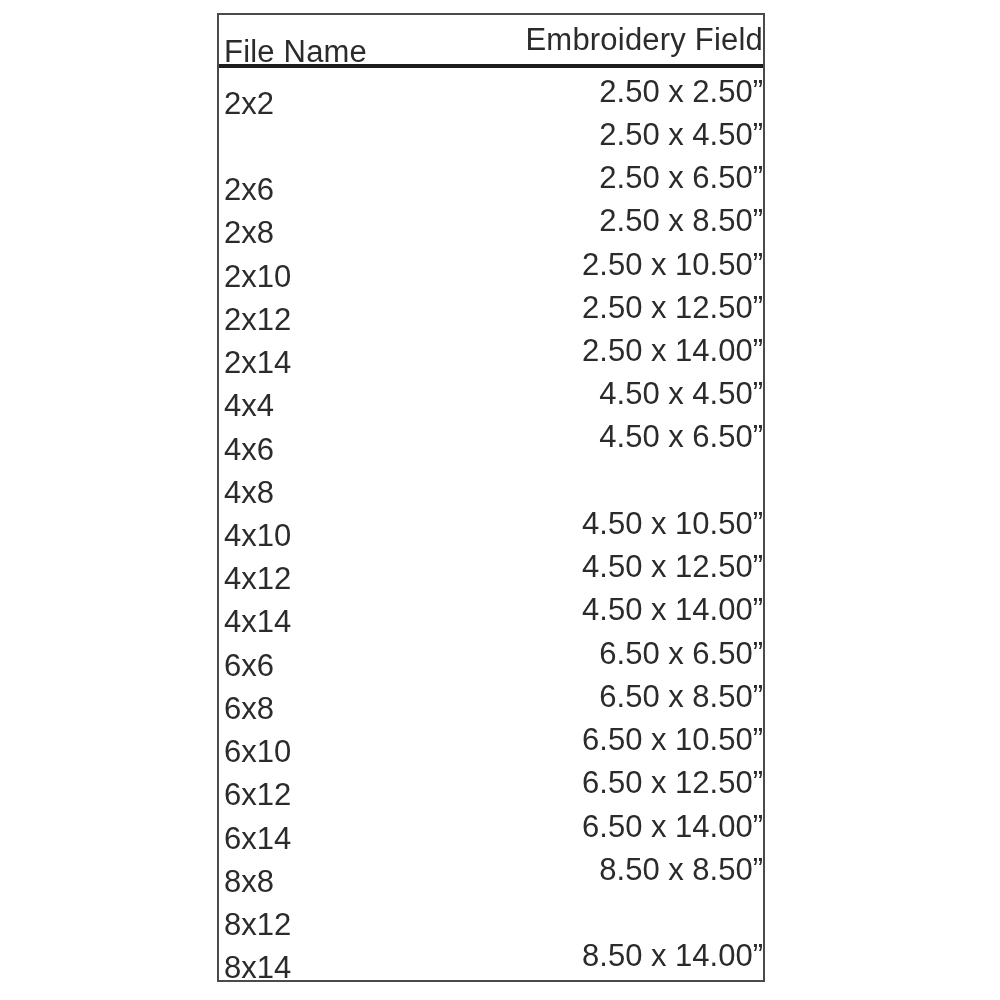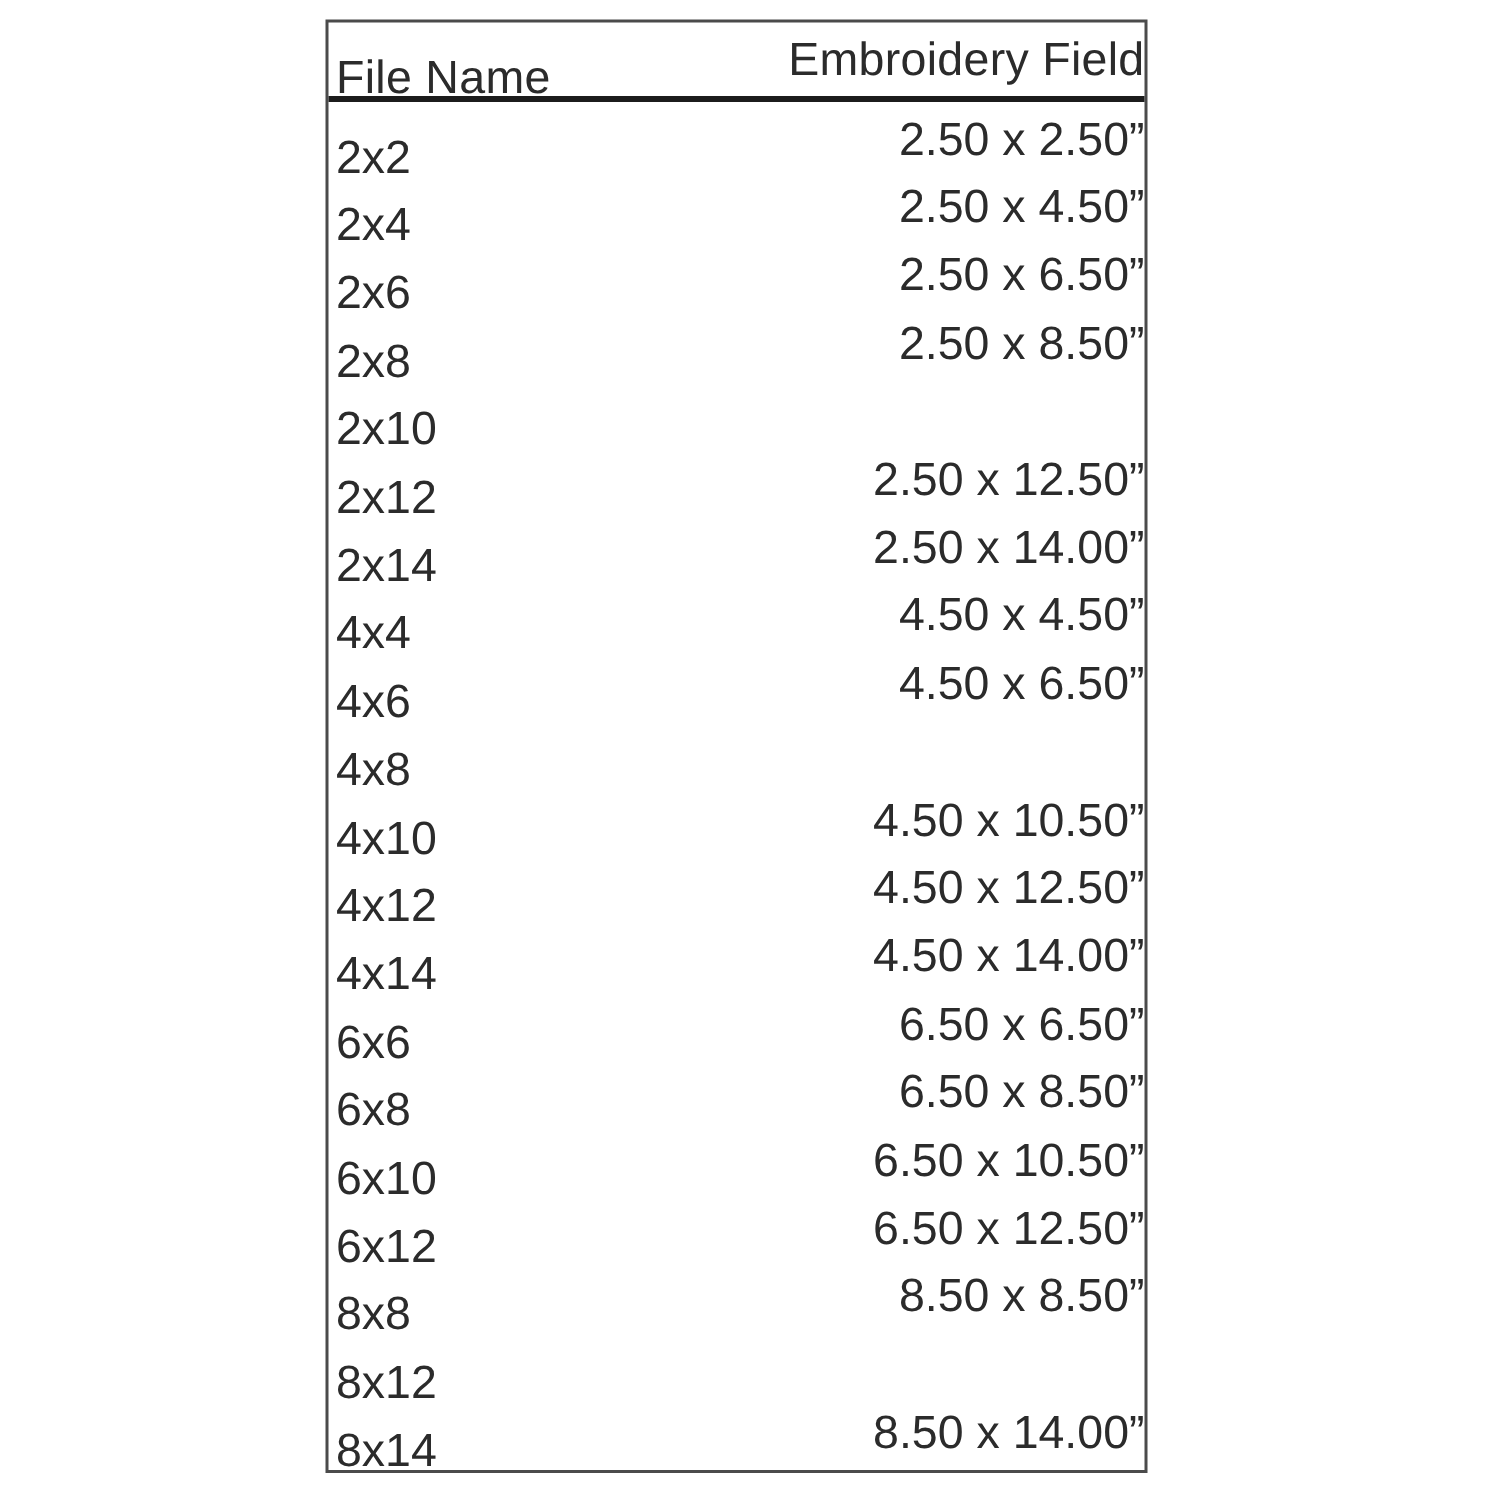--- a/index.html
+++ b/index.html
@@ -78,36 +78,36 @@
       <div class="cell-file">File Name</div>
       <div class="cell-field">Embroidery Field</div>
     </div>
     <div class="table-body">
   <div class="row">
     <div class="cell-file">2x2</div>
     <div class="cell-field">2.50 x 2.50”</div>
   </div>
 
   <div class="row">
-    <div class="cell-file">2x4</div>
     <div class="cell-field">2.50 x 4.50”</div>
   </div>
 
   <div class="row">
     <div class="cell-file">2x6</div>
     <div class="cell-field">2.50 x 6.50”</div>
   </div>
 
   <div class="row">
     <div class="cell-file">2x8</div>
     <div class="cell-field">2.50 x 8.50”</div>
   </div>
 
   <div class="row">
     <div class="cell-file">2x10</div>
+    <div class="cell-field">2.50 x 10.50”</div>
   </div>
 
   <div class="row">
     <div class="cell-file">2x12</div>
     <div class="cell-field">2.50 x 12.50”</div>
   </div>
 
   <div class="row">
     <div class="cell-file">2x14</div>
     <div class="cell-field">2.50 x 14.00”</div>
@@ -155,20 +155,24 @@
   <div class="row">
     <div class="cell-file">6x10</div>
     <div class="cell-field">6.50 x 10.50”</div>
   </div>
 
   <div class="row">
     <div class="cell-file">6x12</div>
     <div class="cell-field">6.50 x 12.50”</div>
   </div>
 
+  <div class="row">
+    <div class="cell-file">6x14</div>
+    <div class="cell-field">6.50 x 14.00”</div>
+  </div>
 
   <div class="row">
     <div class="cell-file">8x8</div>
     <div class="cell-field">8.50 x 8.50”</div>
   </div>
 
 
   <div class="row">
     <div class="cell-file">8x12</div>
   </div>

